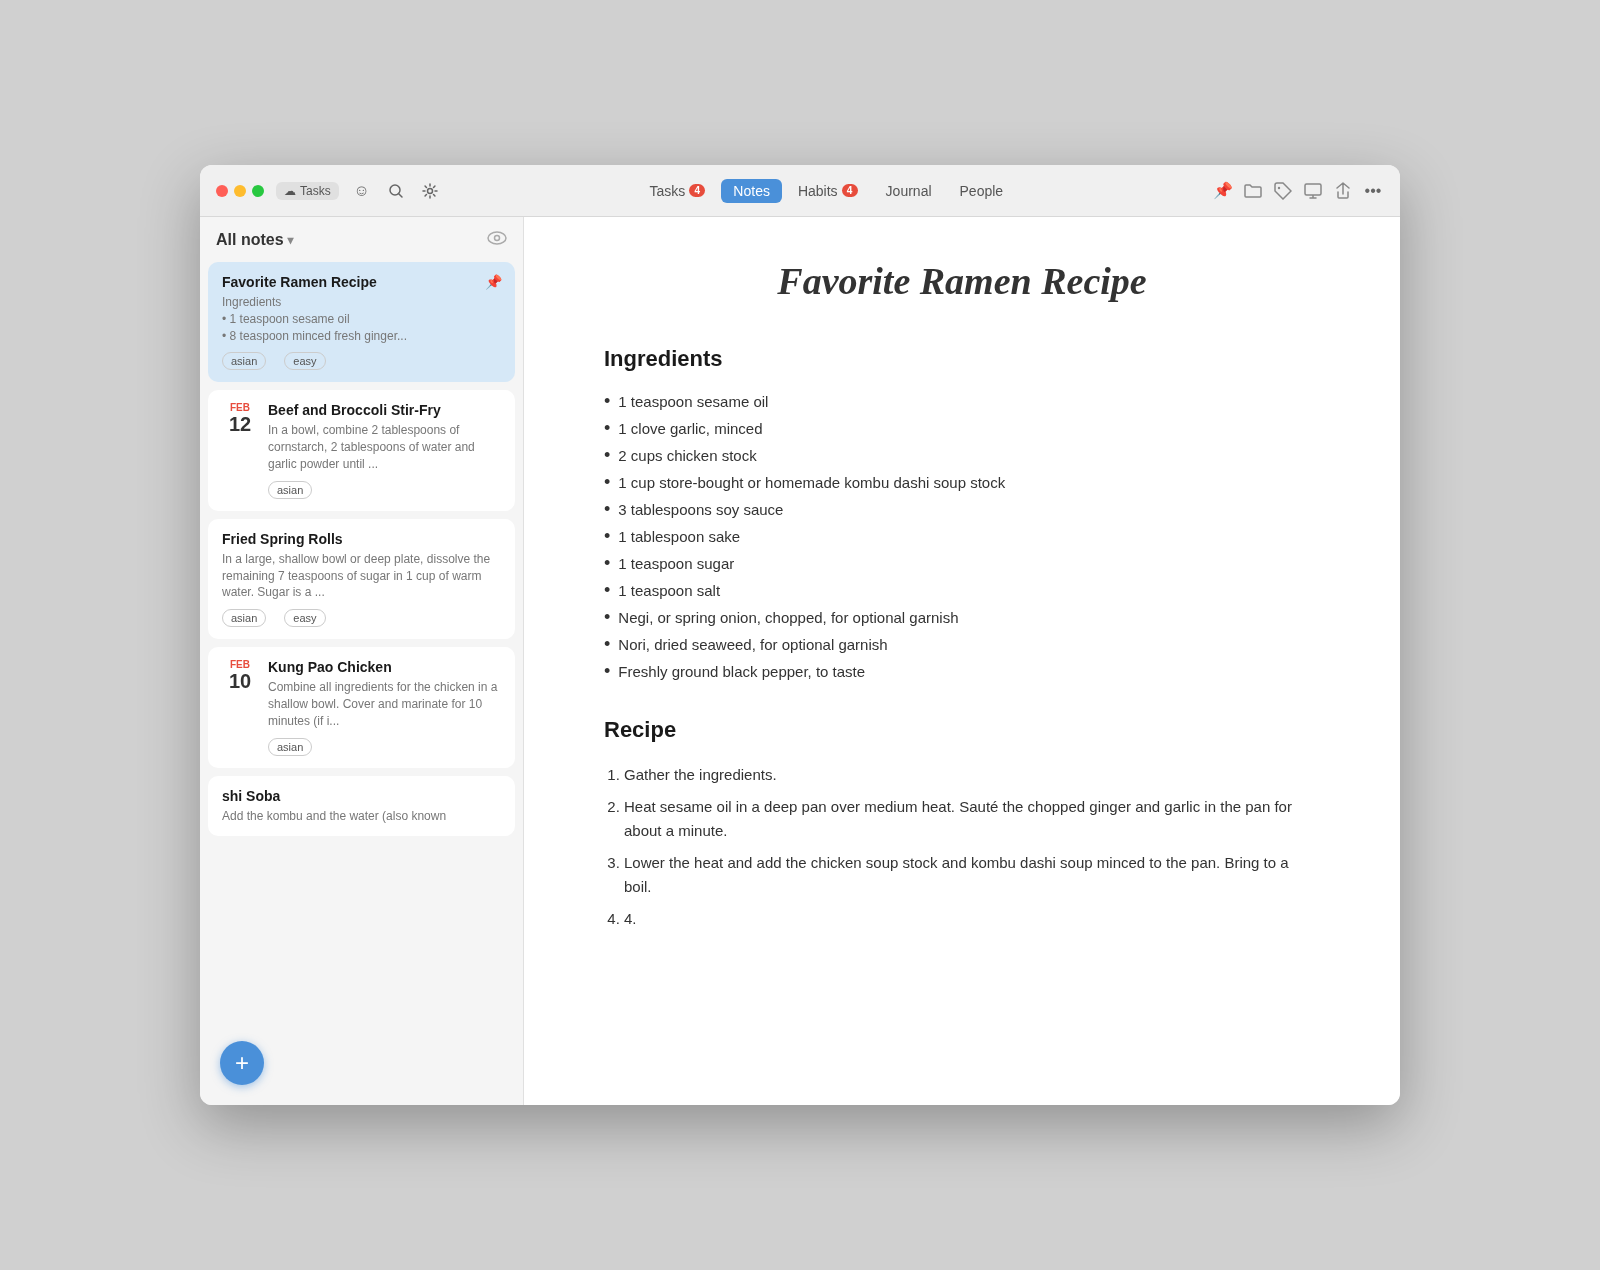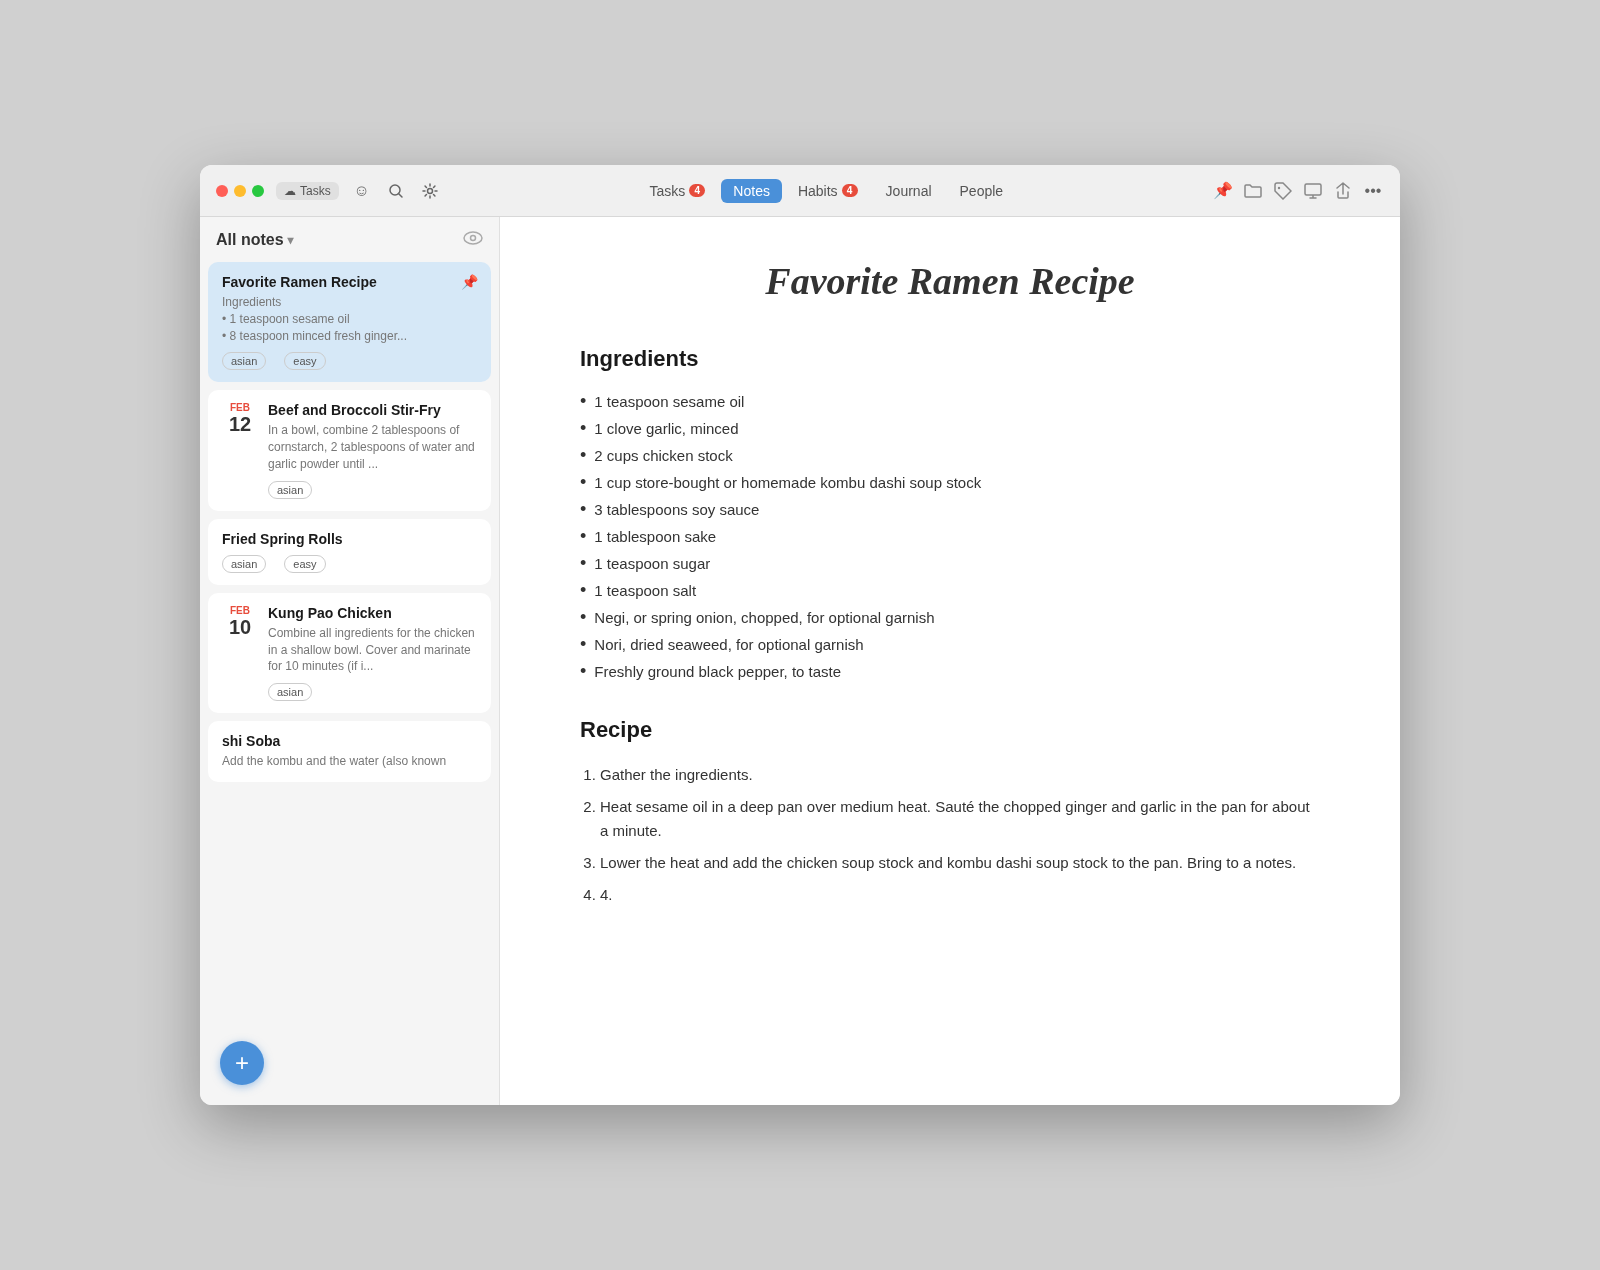--- a/index.html
+++ b/index.html
@@ -117,21 +117,21 @@
 
     
     .main-content {
       display: flex;
       flex: 1;
       overflow: hidden;
     }
 
     
     .sidebar {
-      width: 300px;
+      width: 324px;
       background: #f5f5f5;
       border-right: 1px solid #e0e0e0;
       display: flex;
       flex-direction: column;
       flex-shrink: 0;
     }
 
     .sidebar-header {
       display: flex;
       align-items: center;
@@ -454,20 +454,21 @@
                 <div class="note-preview">In a bowl, combine 2 tablespoons of cornstarch, 2 tablespoons of water and garlic powder until ...</div>
                 <div class="note-tags">
                   <span class="note-tag">asian</span>
                 </div>
               </div>
             </div>
           </div>
 
           <div class="note-item">
             <div class="note-title">Fried Spring Rolls</div>
+            <div class="note-preview">In a large, shallow bowl or deep plate, dissolve the remaining 7 teaspoons of sugar in 1 cup of warm water. Sugar is a ...</div>
             <div class="note-tags">
               <span class="note-tag">asian</span>
               <span class="note-tag">easy</span>
             </div>
           </div>
 
           <div class="note-item">
             <div class="note-item-inner">
               <div class="note-date">
                 <span class="note-date-month">FEB</span>
@@ -513,18 +514,18 @@
         <li>Negi, or spring onion, chopped, for optional garnish</li>
         <li>Nori, dried seaweed, for optional garnish</li>
         <li>Freshly ground black pepper, to taste</li>
       </ul>
 
       <h2 class="section-heading">Recipe</h2>
 
       <ol class="recipe-list">
         <li>Gather the ingredients.</li>
         <li>Heat sesame oil in a deep pan over medium heat. Sauté the chopped ginger and garlic in the pan for about a minute.</li>
-        <li>Lower the heat and add the chicken soup stock and kombu dashi soup stock to the pan. Bring to a notes.</li>
+        <li>Lower the heat and add the chicken soup stock and kombu dashi soup minced to the pan. Bring to a boil.</li>
         <li>4.</li>
       </ol>
     </div>
   </div>
 </div>
 
 </body></html>

